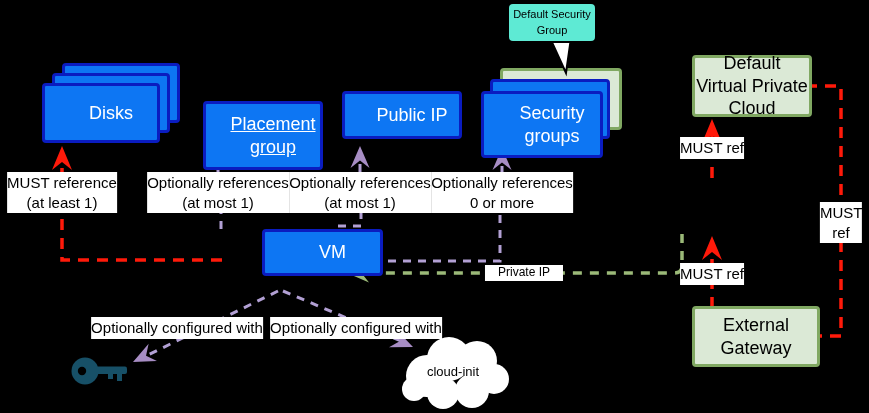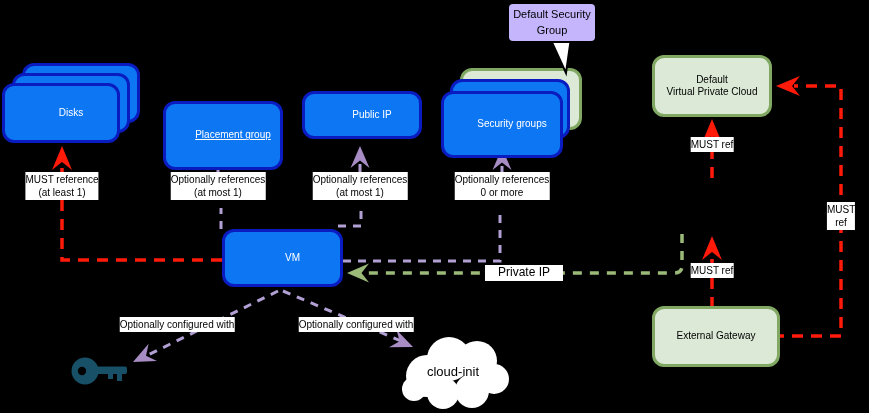--- a/index.html
+++ b/index.html
@@ -9,34 +9,34 @@
   }
   #edges-svg{position:absolute;left:0;top:0;z-index:1;}
   #overlay-svg{position:absolute;left:0;top:0;z-index:4;}
   .dash-red{stroke:var(--edge-red);stroke-width:3.5;stroke-dasharray:11 8;fill:none;}
   .dash-purple{stroke:var(--edge-purple);stroke-width:3;stroke-dasharray:8 7;fill:none;}
   .dash-green{stroke:var(--edge-green);stroke-width:3.5;stroke-dasharray:9 8;fill:none;}
   .arrow-red{fill:var(--edge-red);}
   .arrow-purple{fill:var(--arrow-purple);}
   .arrow-green{fill:var(--edge-green);}
   .box{
-    position:absolute;box-sizing:border-box;border-radius:12px;z-index:2;
+    position:absolute;box-sizing:border-box;border-radius:4px;z-index:2;
     display:flex;align-items:center;justify-content:center;text-align:center;
-    font-size:10px;line-height:1.25;white-space:pre-line;
+    font-size:18px;line-height:1.25;white-space:pre-line;margin-left:40px;
   }
   .blue{background:var(--node-blue-fill);border:3px solid var(--node-blue-border);color:#fff;padding-left:20px;}
   .green{background:var(--node-green-fill);border:3px solid var(--node-green-border);color:#000;}
   .elabel{
     position:absolute;z-index:3;background:var(--label-bg);color:var(--label-text);
-    font-size:10px;line-height:1.3;text-align:center;white-space:pre-line;
+    font-size:15px;line-height:1.3;text-align:center;white-space:pre-line;
     transform:translateX(-50%);padding:1px 0;
   }
   .elabel.small{font-size:12px;padding:0 13px;}
   .callout{
-    position:absolute;z-index:5;background:#c4b5fd;color:#000;border:2px solid #000;
+    position:absolute;z-index:5;background:#5eead4;color:#000;border:2px solid #000;
     border-radius:6px;font-size:11px;line-height:1.45;text-align:center;
     white-space:pre-line;display:flex;align-items:center;justify-content:center;
   }
   .cloud-text{position:absolute;z-index:2;color:#000;font-size:13px;transform:translateX(-50%);}
 </style>
 </head>
 <body>
 
 <div id="canvas">
 
@@ -107,21 +107,21 @@
   <div class="box blue" style="left:302px;top:91px;width:120px;height:48px;">
     <span>Public IP</span>
   </div>
 
   <div class="box green" style="left:460px;top:68px;width:122px;height:62px;"></div>
   <div class="box blue" style="left:450px;top:79px;width:120px;height:60px;"></div>
   <div class="box blue" style="left:441px;top:91px;width:122px;height:67px;">
     <span>Security groups</span>
   </div>
 
-  <div class="box blue" style="left:222px;top:229px;width:121px;height:58px;text-align:center;">
+  <div class="box blue" style="left:222px;top:229px;width:121px;height:47px;text-align:center;">
     <span>VM</span>
   </div>
 
   <div class="box green" style="left:652px;top:55px;width:120px;height:62px;">
     <span>Default
 Virtual Private Cloud</span>
   </div>
 
 
   <div class="box green" style="left:652px;top:306px;width:128px;height:61px;">

